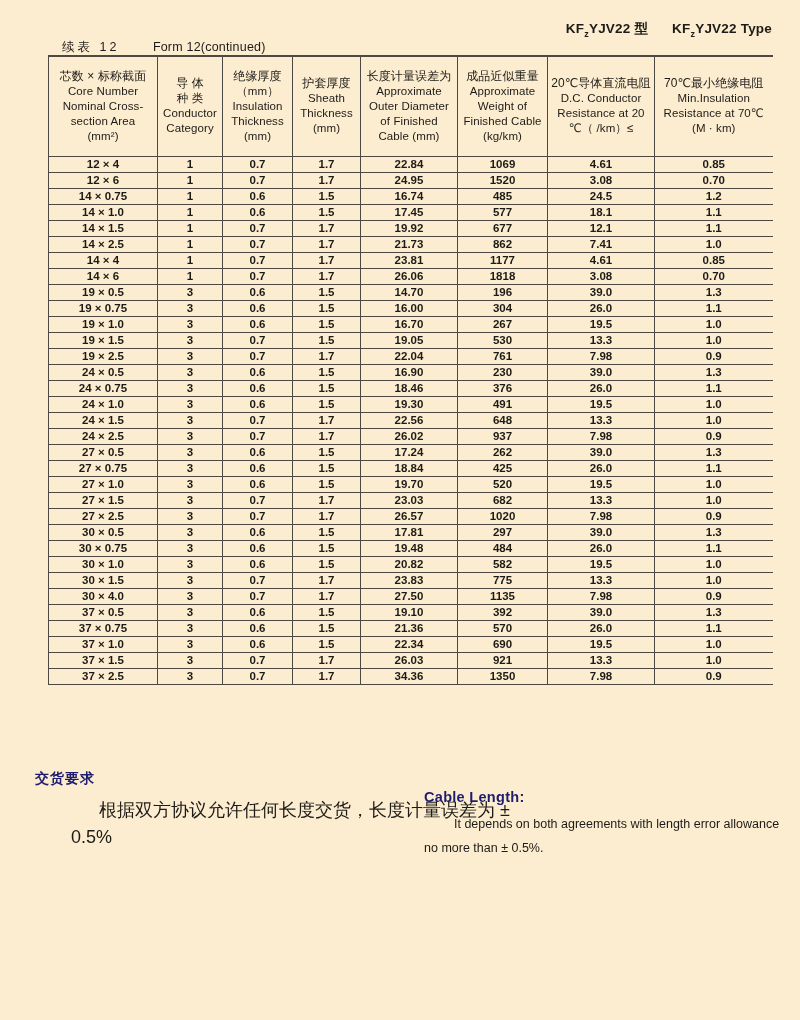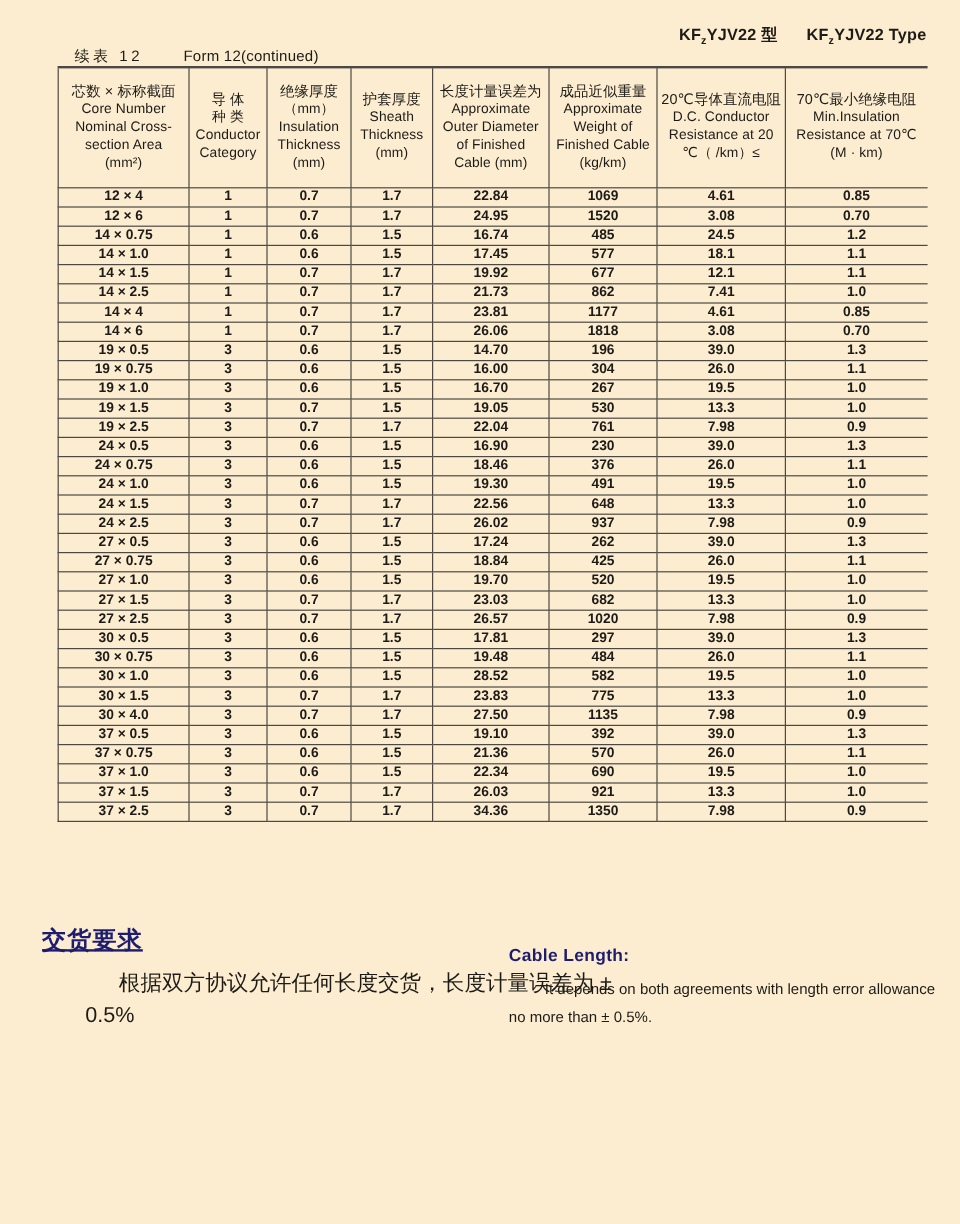--- a/index.html
+++ b/index.html
@@ -59,21 +59,21 @@
     white-space:nowrap;
   }
   col.c1{width:109px;} col.c2{width:65px;} col.c3{width:70px;} col.c4{width:68px;}
   col.c5{width:97px;}  col.c6{width:90px;} col.c7{width:107px;} col.c8{width:118px;}
 
   
   .note{position:absolute;}
   .note-cn{left:35px;top:770px;width:380px;}
   .note-en{left:424px;top:770px;width:356px;}
   .note-heading{font-weight:bold;color:var(--accent);}
-  .note-cn .note-heading{font-size:20px;letter-spacing:1px;margin-bottom:9px;text-decoration:underline;}
+  .note-cn .note-heading{font-size:14px;letter-spacing:1px;margin-bottom:9px;}
   .note-en .note-heading{font-size:14.5px;letter-spacing:.3px;margin-bottom:7px;margin-top:19px;}
   .note-body div{white-space:nowrap;}
   .note-cn .note-body{font-size:18px;line-height:27px;margin-left:36px;}
   .note-en .note-body{font-size:12.5px;line-height:24px;}
   .note-cn .indent{padding-left:28px;}
   .note-en .indent{padding-left:30px;}
 </style>
 </head>
 <body>
 
@@ -405,21 +405,21 @@
           <td>19.48</td>
           <td>484</td>
           <td>26.0</td>
           <td>1.1</td>
         </tr>
         <tr>
           <td>30 × 1.0</td>
           <td>3</td>
           <td>0.6</td>
           <td>1.5</td>
-          <td>28.52</td>
+          <td>20.82</td>
           <td>582</td>
           <td>19.5</td>
           <td>1.0</td>
         </tr>
         <tr>
           <td>30 × 1.5</td>
           <td>3</td>
           <td>0.7</td>
           <td>1.7</td>
           <td>23.83</td>

